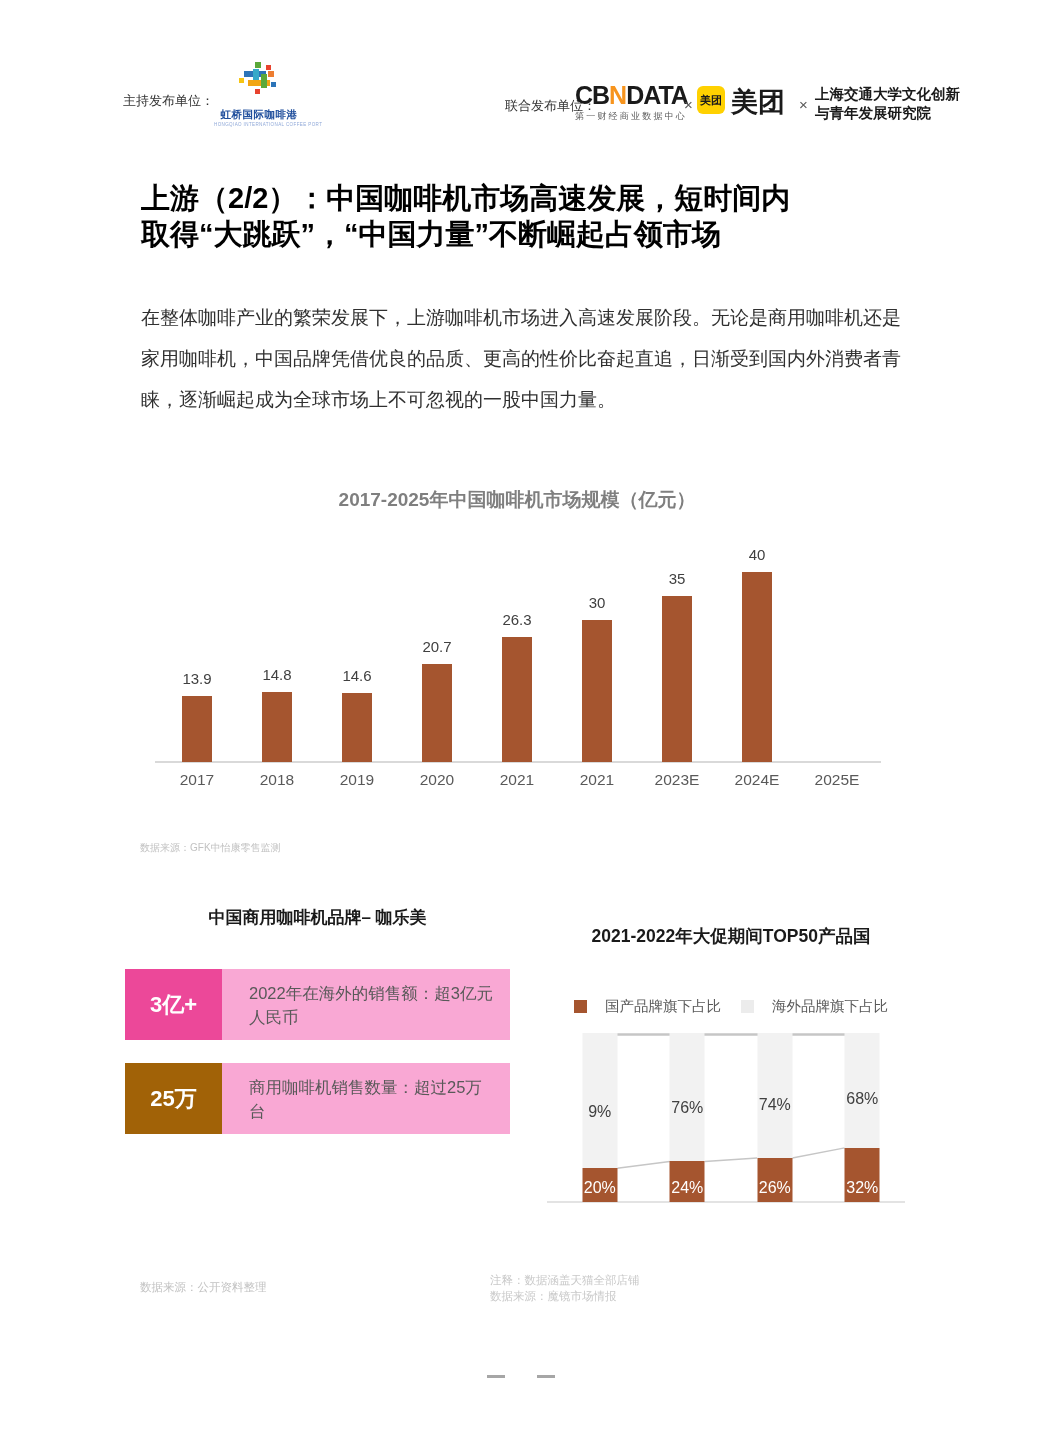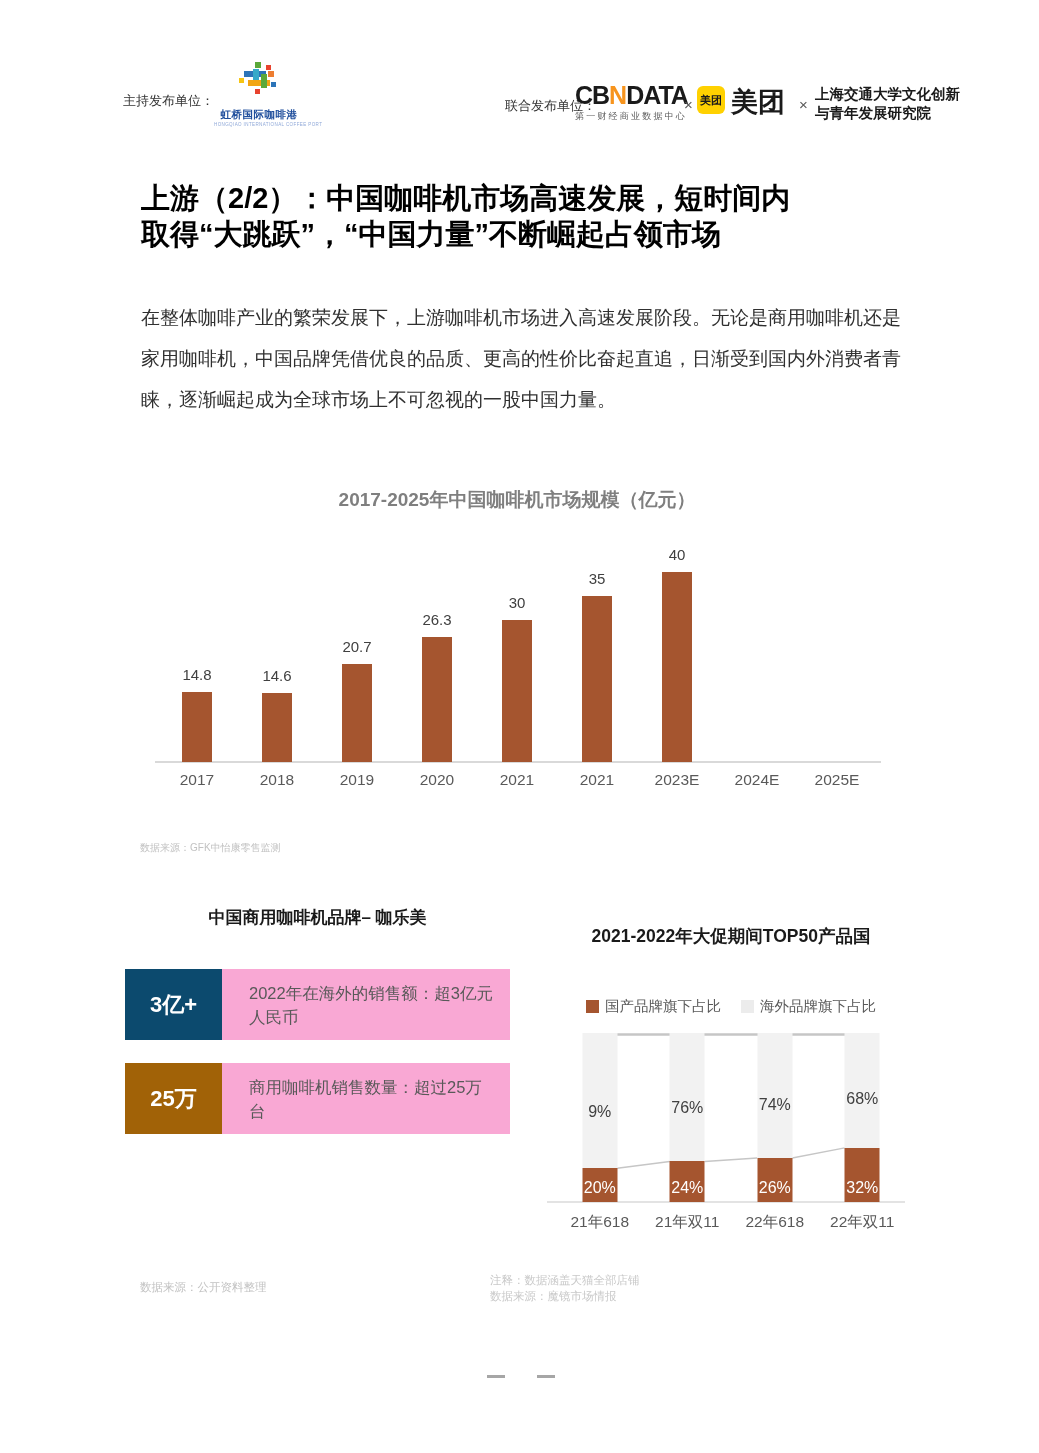--- a/index.html
+++ b/index.html
@@ -51,21 +51,21 @@
             font-size:22px;font-weight:bold;color:#fff;}
   .k-panel{flex:1;background:#f9a8d4;display:flex;align-items:center;
            padding:0 14px 0 27px;font-size:16.5px;color:#595959;line-height:24px;}
   .k-source{position:absolute;left:140px;top:1280px;font-size:11.5px;color:#C2C2C2;}
 
   
   .c2-title{position:absolute;left:545px;top:922px;width:372px;text-align:center;
             font-size:17.5px;font-weight:bold;color:#1A1A1A;line-height:29px;}
   .c2-legend{position:absolute;left:545px;top:997px;width:372px;display:flex;
              justify-content:center;gap:20px;font-size:14.5px;color:#595959;}
-  .lg-item{display:flex;align-items:center;gap:6px;}
+  .lg-item{display:flex;align-items:center;gap:18px;}
   .lg-swatch{width:13px;height:13px;display:inline-block;}
   .c2-baseline{position:absolute;left:547px;top:1201px;width:358px;height:2px;background:#E3E3E3;}
   .c2-plot{position:absolute;left:556px;top:1033px;width:350px;height:169px;display:flex;}
   .c2-slot{position:relative;width:87.5px;height:100%;}
   .c2-seg{position:absolute;left:50%;transform:translateX(-50%);width:35px;}
   .c2-glabel{position:absolute;left:0;width:100%;text-align:center;font-size:16px;color:#404040;}
   .c2-blabel{position:absolute;left:0;bottom:5px;width:100%;text-align:center;font-size:16px;color:#fff;}
   .c2-conn{position:absolute;left:0;top:0;width:350px;height:169px;pointer-events:none;}
   .c2-xaxis{position:absolute;left:556px;top:1212px;width:350px;display:flex;}
   .c2-xlabel{width:87.5px;text-align:center;font-size:15.5px;color:#595959;white-space:nowrap;}
@@ -117,20 +117,24 @@
   <h1 class="title">
     <div>上游（2/2）：中国咖啡机市场高速发展，短时间内</div>
     <div>取得“大跳跃”，“中国力量”不断崛起占领市场</div>
   </h1>
   <p class="intro">在整体咖啡产业的繁荣发展下，上游咖啡机市场进入高速发展阶段。无论是商用咖啡机还是家用咖啡机，中国品牌凭借优良的品质、更高的性价比奋起直追，日渐受到国内外消费者青睐，逐渐崛起成为全球市场上不可忽视的一股中国力量。</p>
 
   <div class="c1-title">2017-2025年中国咖啡机市场规模（亿元）</div>
   <div class="c1-baseline"></div>
   <div class="c1-plot">
       <div class="c1-slot">
+        <div class="c1-label" style="bottom: 75.025px;">13.9</div>
+        <div class="c1-bar" style="height: 66.025px; background: rgb(165, 85, 47);"></div>
+      </div>
+      <div class="c1-slot">
         <div class="c1-label" style="bottom: 79.3px;">14.8</div>
         <div class="c1-bar" style="height: 70.3px; background: rgb(165, 85, 47);"></div>
       </div>
       <div class="c1-slot">
         <div class="c1-label" style="bottom: 78.35px;">14.6</div>
         <div class="c1-bar" style="height: 69.35px; background: rgb(165, 85, 47);"></div>
       </div>
       <div class="c1-slot">
         <div class="c1-label" style="bottom: 107.325px;">20.7</div>
         <div class="c1-bar" style="height: 98.325px; background: rgb(165, 85, 47);"></div>
@@ -161,21 +165,21 @@
       <div class="c1-xlabel">2021</div>
       <div class="c1-xlabel">2023E</div>
       <div class="c1-xlabel">2024E</div>
       <div class="c1-xlabel">2025E</div>
     </div>
   <div class="c1-source">数据来源：GFK中怡康零售监测</div>
 
   <div class="kalerm">
     <div class="k-title">中国商用咖啡机品牌– 咖乐美</div>
     <div class="k-row">
-      <div class="k-square" style="background: #0c4a6e;">
+      <div class="k-square" style="background: #ec4899;">
           <span>3亿+</span>
         </div>
       <div class="k-panel">
           <span>2022年在海外的销售额：超3亿元人民币</span>
         </div>
     </div>
     <div class="k-row">
       <div class="k-square" style="background: #a16207;">
           <span>25万</span>
         </div>
@@ -227,26 +231,20 @@
         <div class="c2-glabel" style="bottom: 87.711px;">74%</div>
         <div class="c2-blabel">26%</div>
       </div>
       <div class="c2-slot">
         <div class="c2-seg" style="bottom: 54.08px; height: 114.92px; background: rgb(242, 242, 242);"></div>
         <div class="c2-seg" style="bottom: 0px; height: 54.08px; background: rgb(165, 85, 47);"></div>
         <div class="c2-glabel" style="bottom: 94.302px;">68%</div>
         <div class="c2-blabel">32%</div>
       </div>
     </div>
-  <div class="c2-xaxis">
-      <div class="c2-xlabel">21年618</div>
-      <div class="c2-xlabel">21年双11</div>
-      <div class="c2-xlabel">22年618</div>
-      <div class="c2-xlabel">22年双11</div>
-    </div>
   <div class="c2-notes">
     <div>注释：数据涵盖天猫全部店铺</div>
     <div>数据来源：魔镜市场情报</div>
   </div>
 
   <div class="footer-dash d1"></div>
   <div class="footer-dash d2"></div>
 </div>
 
 </body></html>

